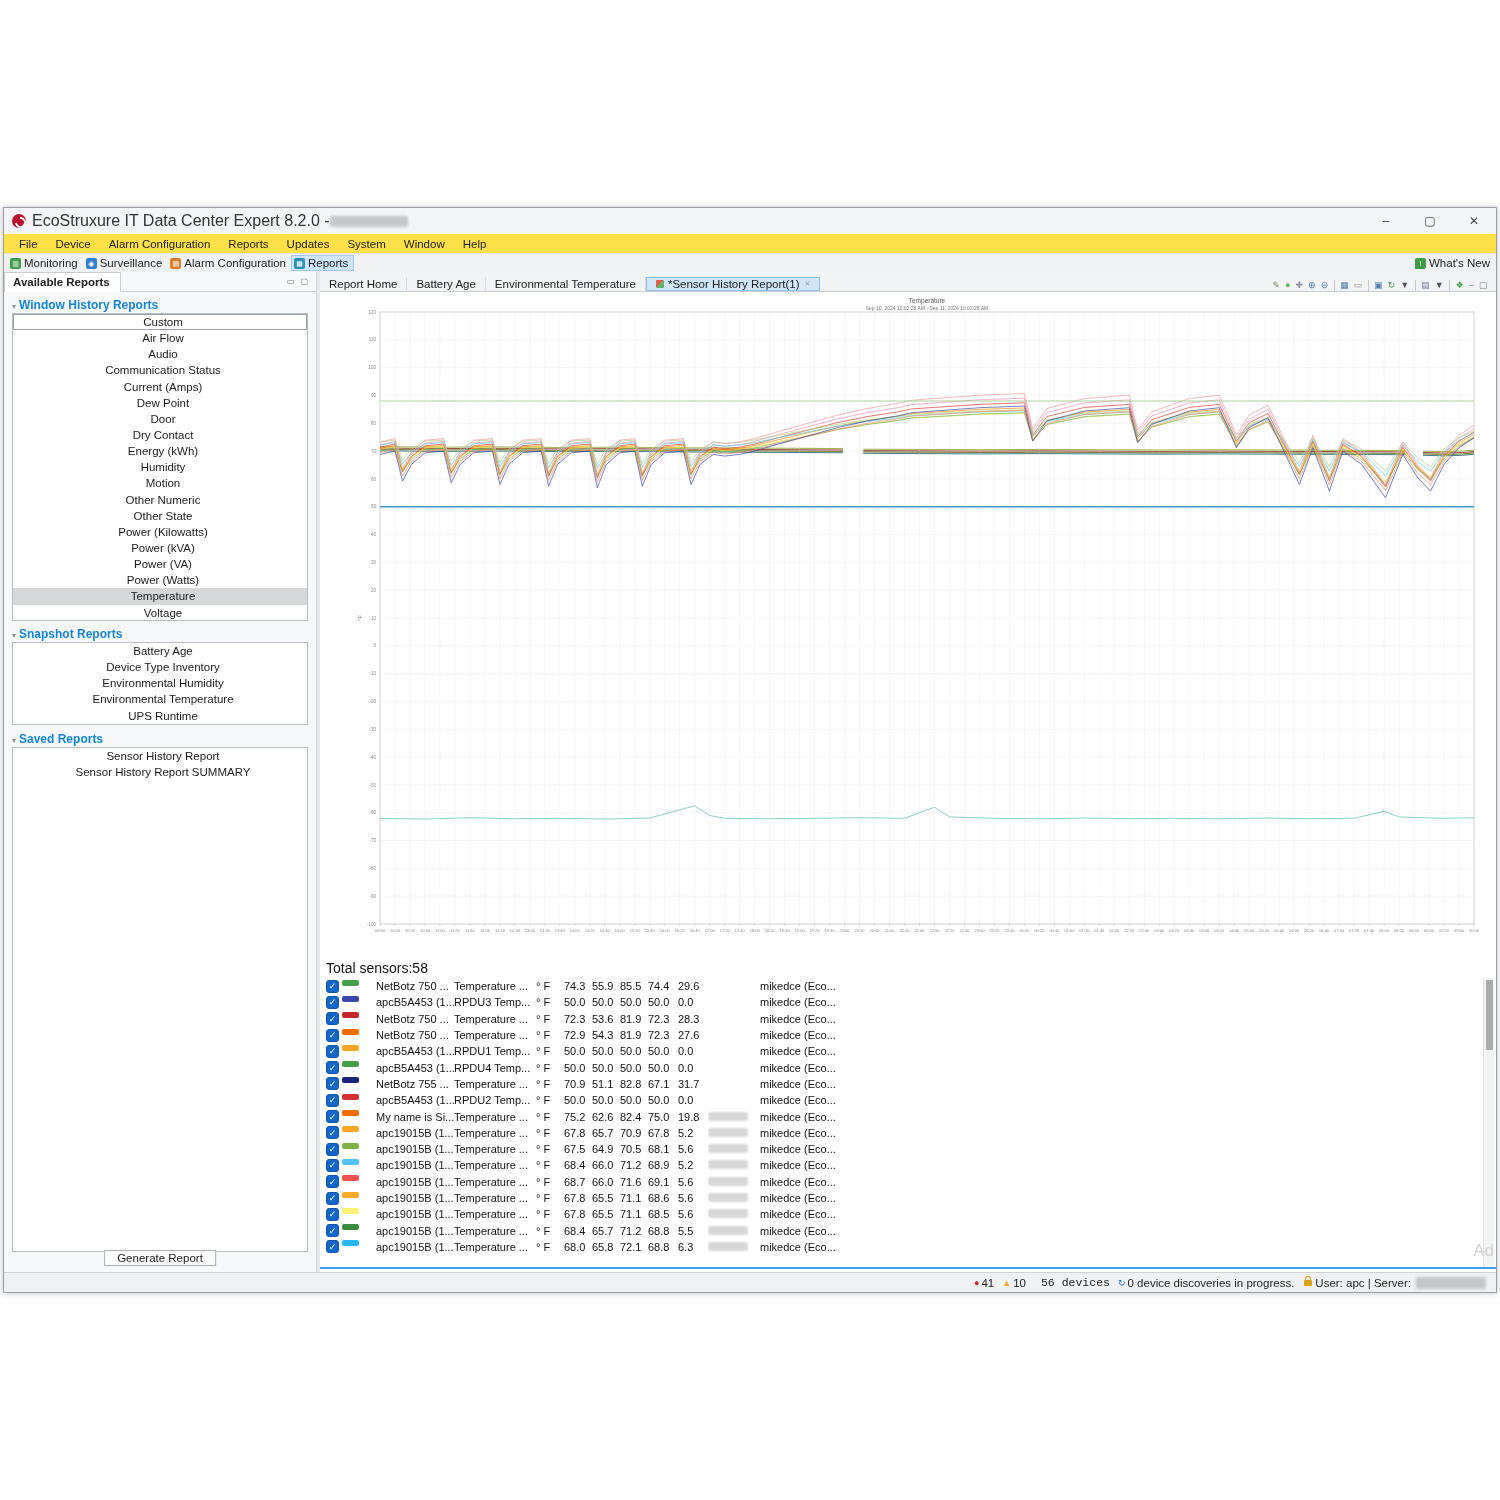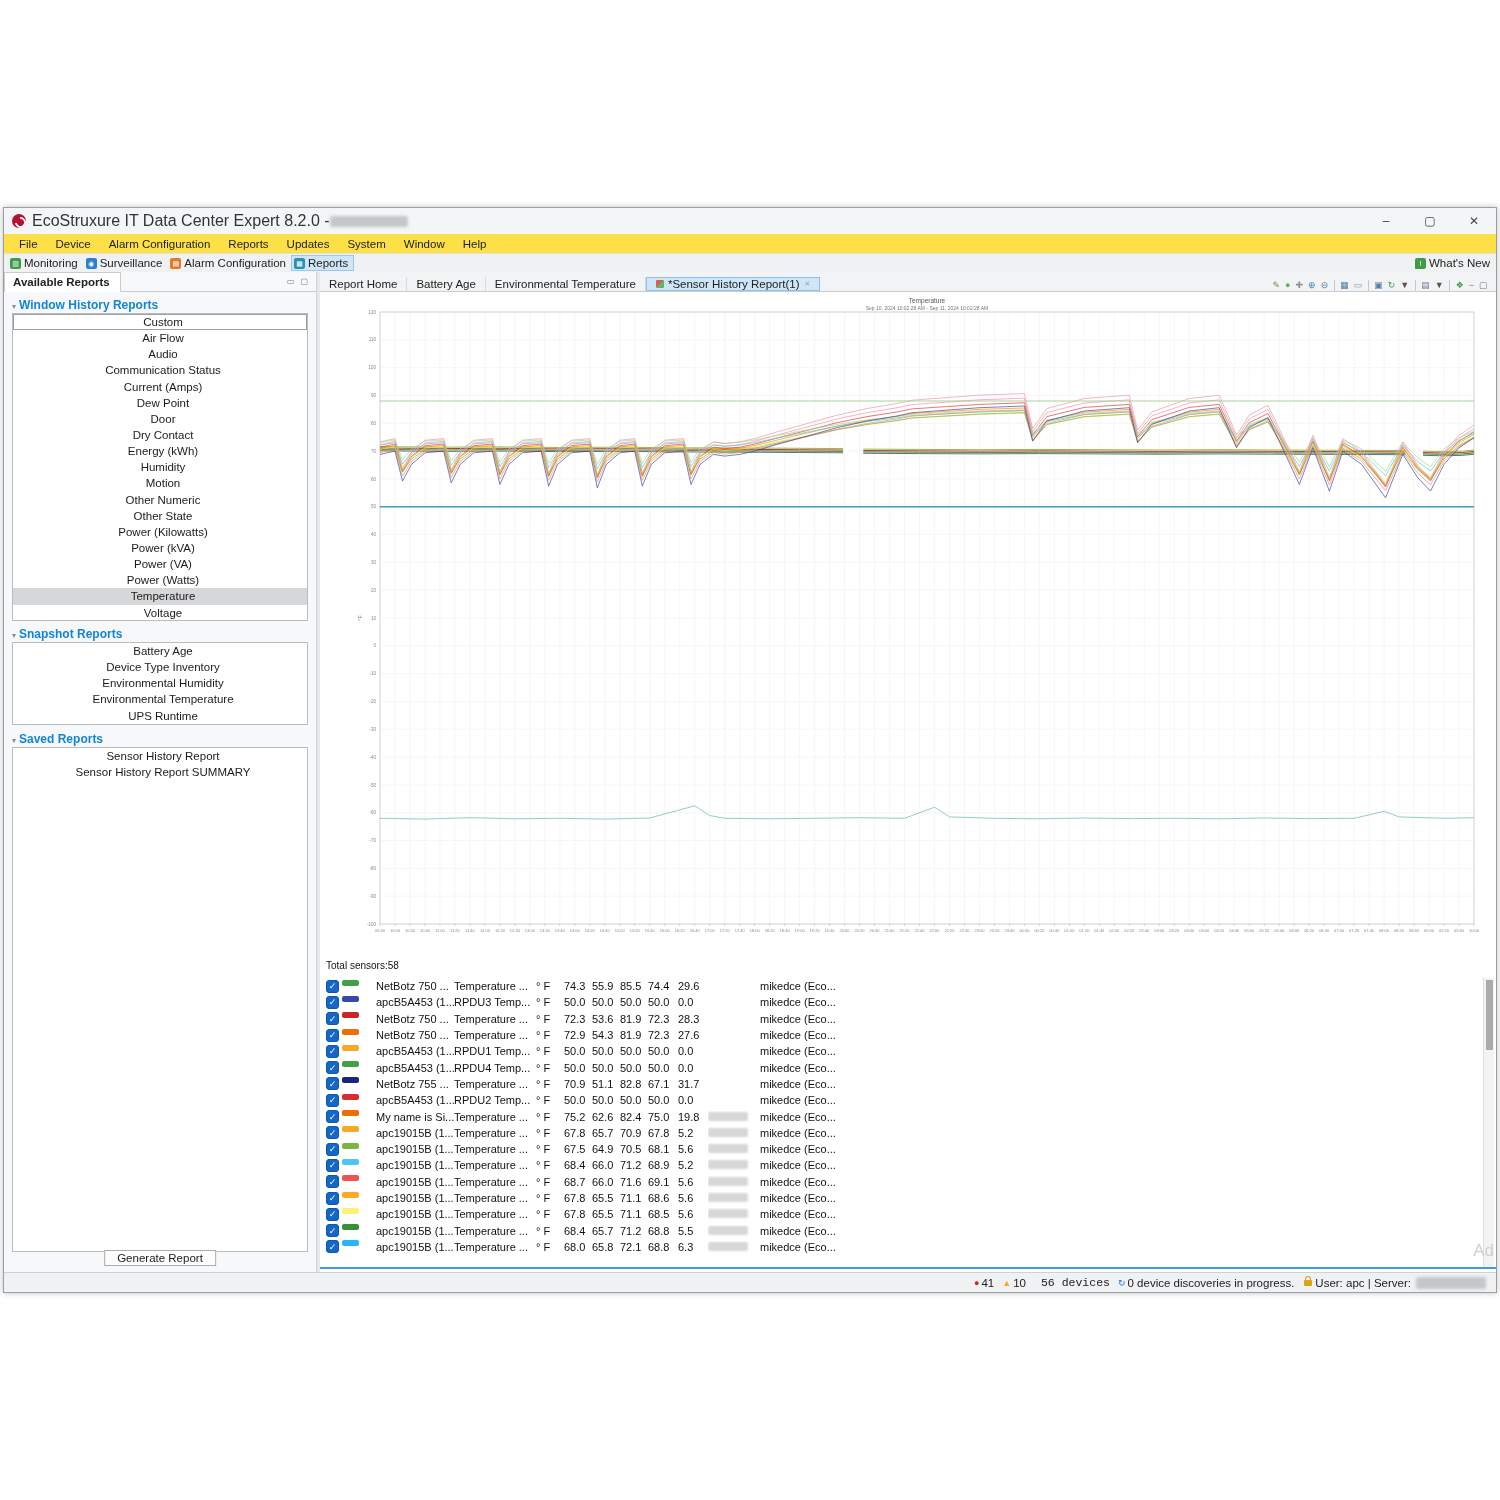--- a/index.html
+++ b/index.html
@@ -41,21 +41,21 @@
   .tabrow { position:absolute; left:0; top:0; right:0; height:20px; background:#f2f3f4; border-bottom:1px solid #c9ccd0; display:flex; align-items:flex-end; }
   .tab { display:flex; align-items:center; font-size:11.5px; color:#222; padding:0 9px; border-right:1px solid #d8dadd; }
   .tab.active { background:#cfe6f8; border:1px solid #8fc0e8; }
   .tab .tab-ico { width:8px; height:8px; margin-right:4px; background:linear-gradient(135deg,#e05a4e 50%,#62b368 50%); border-radius:1px; }
   .tab .tab-close { margin-left:5px; font-size:7px; color:#98a0a8; }
   .chart-toolbar { margin-left:auto; display:flex; align-items:center; padding-right:6px; }
   .ct-ico { font-size:9px; margin:0 2.5px; line-height:1; }
   .ct-sep { width:1px; height:11px; background:#c5c8cb; margin:0 3px; }
   
   .chart-area { position:absolute; left:0; top:20px; right:0; height:666px; background:#fff; }
-  .total-row { position:absolute; left:6px; top:688px; font-size:10px; color:#111; }
+  .total-row { position:absolute; left:6px; top:688px; font-size:14px; color:#111; }
   .table-wrap { position:absolute; left:0; top:706px; right:0; bottom:3px; background:#fff; overflow:hidden; }
   .trow { display:grid; grid-template-columns:50px 78px 82px 28px 28px 28px 28px 30px 30px 52px 112px; align-items:center; height:16.3px; font-size:11px; color:#111; padding-left:6px; }
   .trow.head { font-weight:bold; color:#222; height:16px; }
   .cell { white-space:nowrap; overflow:hidden; }
   .cbwrap { display:flex; align-items:center; }
   .cbx { width:13px; height:13px; background:#1467c8; border:1px solid #0f57ab; border-radius:3px; color:#fff; font-size:9px; display:flex; align-items:center; justify-content:center; flex:0 0 auto; }
   .chip { width:17px; height:6px; border-radius:2px; margin-left:3px; margin-top:-7px; }
   .loc-redact { width:40px; height:9px; background:#d7d7d7; border-radius:2px; filter:blur(1px); }
   .vscroll { position:absolute; right:2px; top:0; width:11px; bottom:0; background:#f2f3f4; border-left:1px solid #e0e0e0; }
   .vthumb { position:absolute; left:2px; top:2px; width:7px; height:70px; background:#a9abad; }

